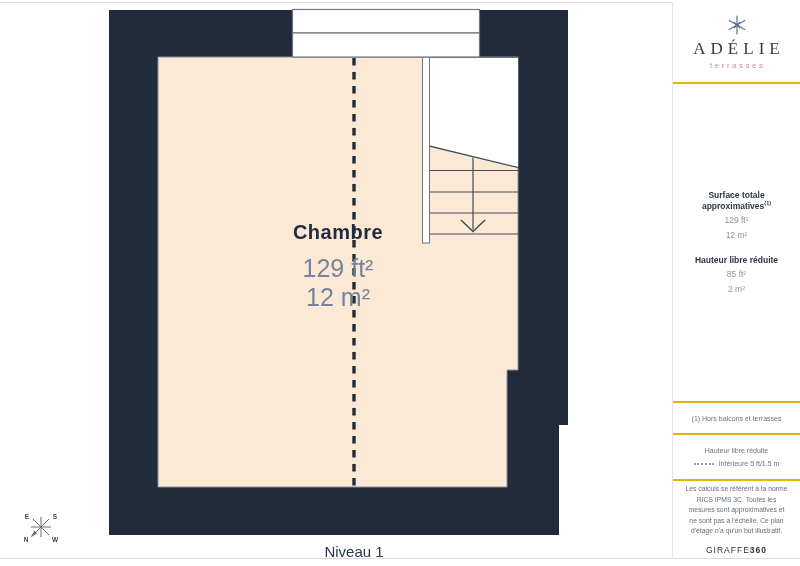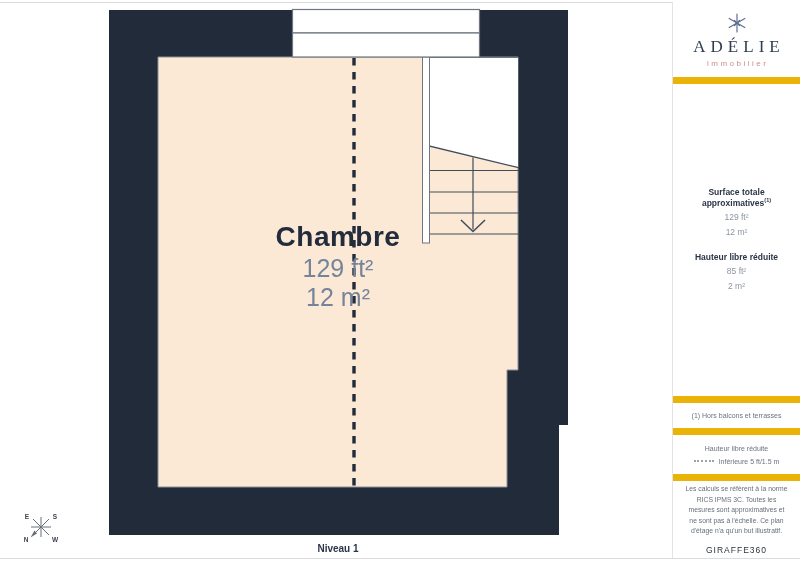--- a/index.html
+++ b/index.html
@@ -4,30 +4,30 @@
 <style>
   html,body{margin:0;padding:0;background:#fff;}
   .screen{position:relative;width:800px;height:566px;background:#fff;overflow:hidden;
           font-family:"Liberation Sans",sans-serif;}
   .hairline{position:absolute;left:0;width:800px;height:1px;background:#dcdcde;}
   .hl-top{top:2px;} .hl-bottom{top:558px;}
 
   
   .plan-svg{position:absolute;left:0;top:0;}
   .plan-label{position:absolute;left:158px;width:360px;text-align:center;pointer-events:none;}
-  .room-name{top:221px;font-size:28px;font-weight:700;color:#222C3C;letter-spacing:.5px;}
+  .room-name{top:221px;font-size:20px;font-weight:700;color:#222C3C;letter-spacing:.5px;}
   .area-ft{top:254px;font-size:25px;font-weight:400;color:#76849B;}
   .area-m{top:283px;font-size:25px;font-weight:400;color:#76849B;}
-  .level-label{position:absolute;left:238px;top:543px;width:200px;text-align:center;
-               font-size:10px;font-weight:700;color:#2B3547;}
+  .level-label{position:absolute;left:254px;top:543px;width:200px;text-align:center;
+               font-size:15px;font-weight:400;color:#2B3547;}
 
   
   .sidebar{position:absolute;left:672px;top:2px;width:127px;height:556px;
            border-left:1px solid #E3E3E5;display:flex;flex-direction:column;background:#fff;}
-  .sb-sec{border-bottom:7px solid #eab308;display:flex;flex-direction:column;
+  .sb-sec{border-bottom:2px solid #eab308;display:flex;flex-direction:column;
           align-items:center;justify-content:center;box-sizing:border-box;text-align:center;}
   .sec-logo{height:82px;}
   .sec-surface{height:319px;}
   .sec-footnote{height:32px;}
   .sec-legend{height:46px;}
   .sec-disclaimer{height:77px;border-bottom:none;}
 
   .brand-name{font-family:"Liberation Serif",serif;font-size:17px;letter-spacing:5px;
               color:#2E3C50;margin-top:3px;text-indent:5px;}
   .brand-tagline{font-size:8px;letter-spacing:2.5px;color:#CE8E8C;margin-top:2px;text-indent:2.5px;}
@@ -36,21 +36,21 @@
   .s-title sup{font-size:5.5px;}
   .s-value{font-size:8.5px;color:#8B95A2;margin-top:4px;line-height:1.3;}
   .s-sub{margin-top:14px;}
 
   .small-grey{font-size:7px;color:#6B7380;}
   .legend-row{display:flex;align-items:center;gap:5px;margin-top:6px;}
   .legend-dash{display:inline-block;width:20px;border-top:2px dotted #9AA2AB;}
 
   .disclaimer-text{font-size:6.8px;line-height:1.55;color:#676F7A;padding:0 11px;}
   .brand-footer{margin-top:8px;font-size:8.5px;letter-spacing:1px;color:#2B3240;}
-  .brand-footer .bold{font-weight:400;}
+  .brand-footer .bold{font-weight:700;}
 </style>
 </head>
 <body>
 
 <div class="screen">
 
   <div class="hairline hl-top"></div>
 
   <svg class="plan-svg" width="672" height="566" viewBox="0 0 672 566">
 
@@ -108,21 +108,21 @@
       <svg width="22" height="22" viewBox="0 0 22 22">
         <g stroke="#5E6E91" stroke-width="1.2" stroke-linecap="round">
           <line x1="11" y1="2" x2="11" y2="20"></line>
           <line x1="3.2" y1="6.5" x2="18.8" y2="15.5"></line>
           <line x1="18.8" y1="6.5" x2="3.2" y2="15.5"></line>
           <line x1="8.5" y1="8.5" x2="13.5" y2="13.5"></line>
           <line x1="13.5" y1="8.5" x2="8.5" y2="13.5"></line>
         </g>
       </svg>
       <div class="brand-name">ADÉLIE</div>
-      <div class="brand-tagline">immobilier</div>
+      <div class="brand-tagline">terrasses</div>
     </div>
 
     <div class="sb-sec sec-surface">
       <div class="s-title"><span>Surface totale approximatives</span><sup>(1)</sup></div>
       <div class="s-value">129 ft²</div>
       <div class="s-value">12 m²</div>
       <div class="s-title s-sub">Hauteur libre réduite</div>
       <div class="s-value">85 ft²</div>
       <div class="s-value">2 m²</div>
     </div>

